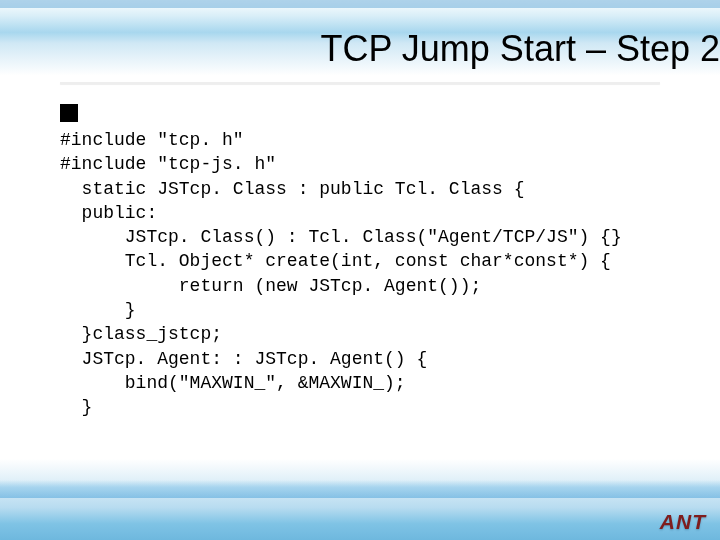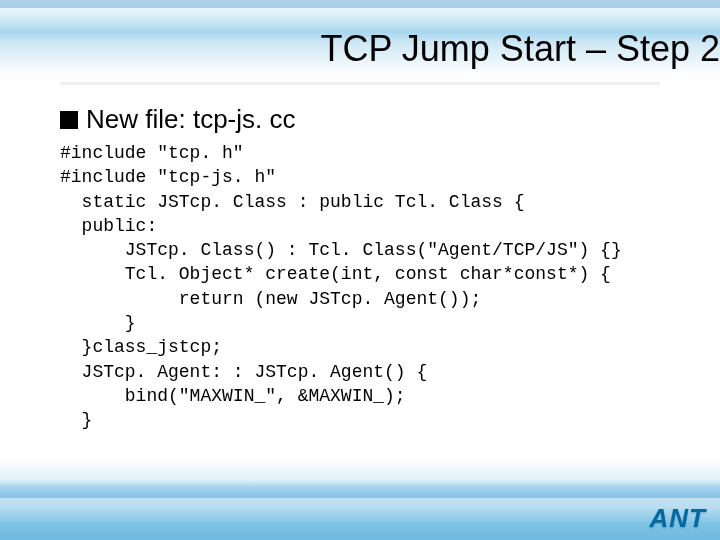--- a/index.html
+++ b/index.html
@@ -64,24 +64,24 @@
     line-height: 1.35;
     white-space: pre;
     color: #000;
     margin-top: 2px;
   }
   .logo {
     position: absolute;
     right: 14px;
     bottom: 6px;
     font-family: Arial, sans-serif;
-    font-size: 26px;
+    font-size: 21px;
     font-style: italic;
     font-weight: 700;
-    color: #0369a1;
+    color: #7f1d1d;
     letter-spacing: 1px;
     text-shadow: 0 1px 2px rgba(0,60,100,0.3);
   }
   .bottomband {
     position: absolute;
     left: 0; right: 0;
     bottom: 42px;
     height: 18px;
     background: linear-gradient(180deg, rgba(120,190,230,0) 0%, rgba(120,190,230,0.5) 40%, rgba(90,170,220,0.6) 100%);
   }
@@ -90,21 +90,20 @@
 <body>
 
 <div class="topbar"></div>
 
 <h1 class="title">TCP Jump Start – Step 2</h1>
 <div class="title-underline"></div>
 
 <div class="content">
   <div class="bullet-row">
     <span class="bullet"></span>
-    <span class="bullet-text">New file: tcp-js. cc</span>
   </div>
   <div class="code">#include "tcp. h"
 #include "tcp-js. h"
   static JSTcp. Class : public Tcl. Class {
   public:
       JSTcp. Class() : Tcl. Class("Agent/TCP/JS") {}
       Tcl. Object* create(int, const char*const*) {
            return (new JSTcp. Agent());
       }
   }class_jstcp;

